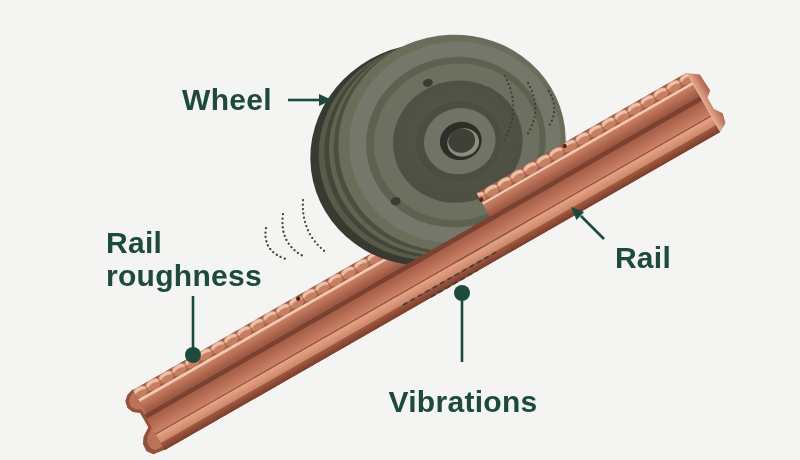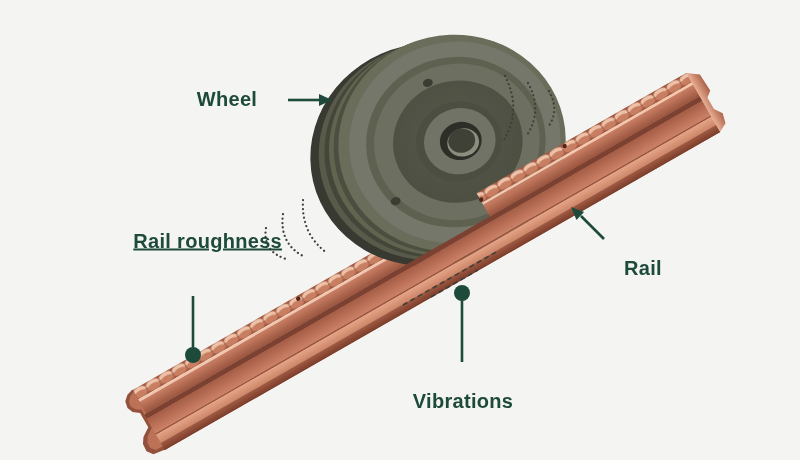--- a/index.html
+++ b/index.html
@@ -9,23 +9,23 @@
     background:var(--bg,#f4f4f3);
     overflow:hidden;
     font-family:"Liberation Sans", sans-serif;
   }
   .stage svg{position:absolute;left:0;top:0;}
   .label{
     position:absolute;
     transform:translate(-50%,-50%);
     color:var(--ann,#1d4a3a);
     font-weight:700;
-    font-size:20px;
+    font-size:30px;
     line-height:33px;
-    text-align:right;
+    text-align:left;
     letter-spacing:.3px;
     white-space:pre-line;
   }
   .label.wrap{width:176px;}
   .ann-stroke{stroke:var(--ann,#1d4a3a);}
   .ann-fill{fill:var(--ann,#1d4a3a);}
   .vib{stroke:var(--vib,#41423a);fill:none;stroke-width:2.2;
        stroke-dasharray:0.1 4.3;stroke-linecap:round;}
   .dash{stroke:var(--vib,#41423a);fill:none;stroke-width:1.6;
        stroke-dasharray:5 3.5;}
@@ -150,19 +150,19 @@
     <line class="ann-stroke" x1="193" y1="296" x2="193" y2="350" stroke-width="2.6"></line>
     <circle class="ann-fill" cx="193" cy="355" r="8"></circle>
 
     <line class="ann-stroke" x1="462" y1="300" x2="462" y2="362" stroke-width="2.6"></line>
     <circle class="ann-fill" cx="462" cy="293" r="8"></circle>
   </g>
 </svg>
 
 <div class="label" style="left:227px;top:99px;">Wheel</div>
 
-<div class="label wrap" style="left:194px;top:241px;text-decoration:underline;">Rail roughness</div>
+<div class="label wrap" style="left:194px;top:259px;">Rail roughness</div>
 
-<div class="label" style="left:643px;top:268px;">Rail</div>
+<div class="label" style="left:643px;top:257px;">Rail</div>
 
 <div class="label" style="left:463px;top:381px;margin-top:20px;">Vibrations</div>
 
 </div>
 
 </body></html>

